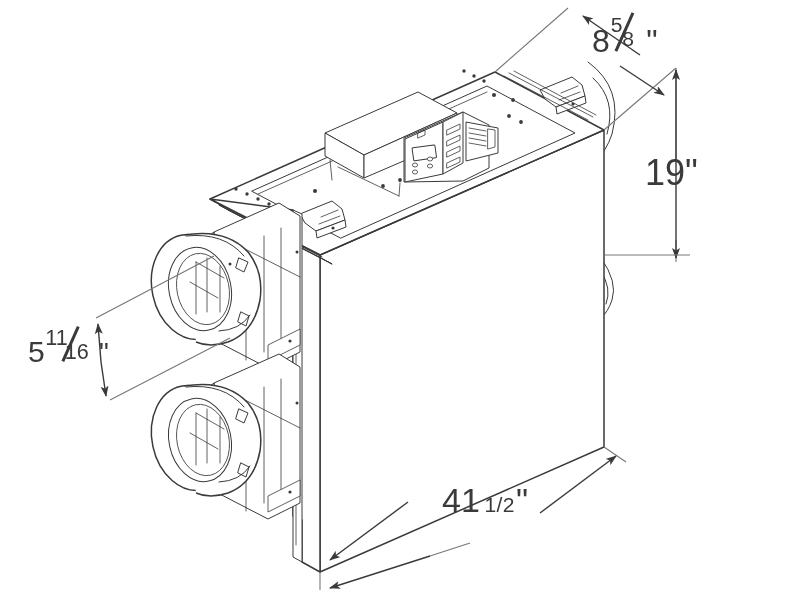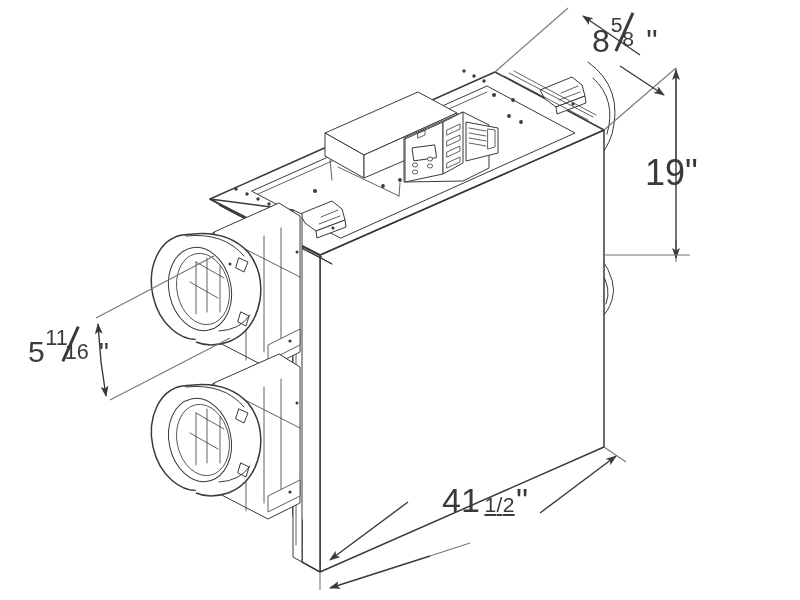--- a/index.html
+++ b/index.html
@@ -113,21 +113,20 @@
     margin-left: 0.04em;
   }
   .inch-small {
     font-size: 0.92em;
   }
   
   .frac-inline {
     font-size: 0.62em;
     margin-left: 0.22em;
     letter-spacing: 0;
-    text-decoration: underline;
   }
   .frac-inline .slash {
     padding: 0 0.02em;
   }
 </style>
 </head>
 <body>
 
 <div id="stage">
 

